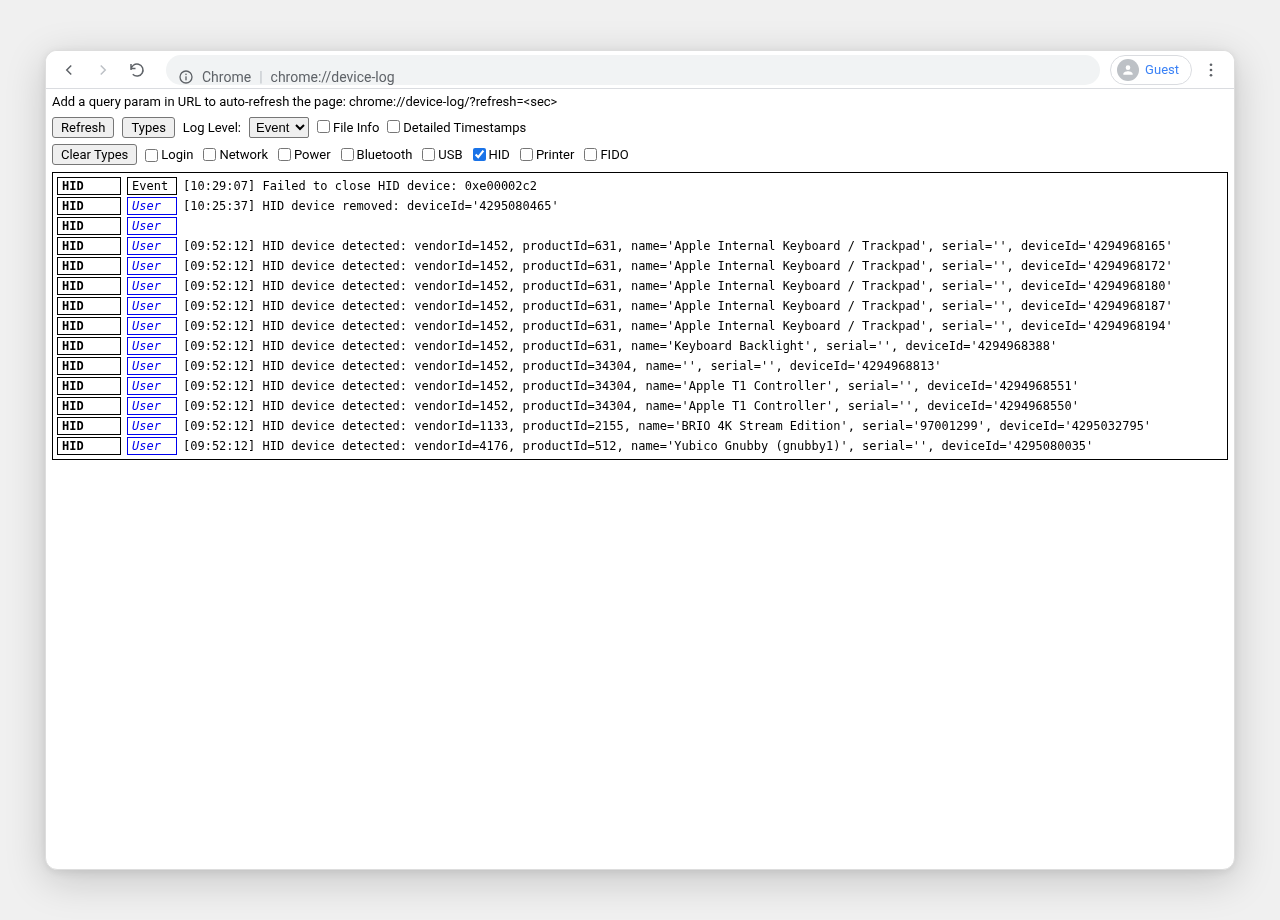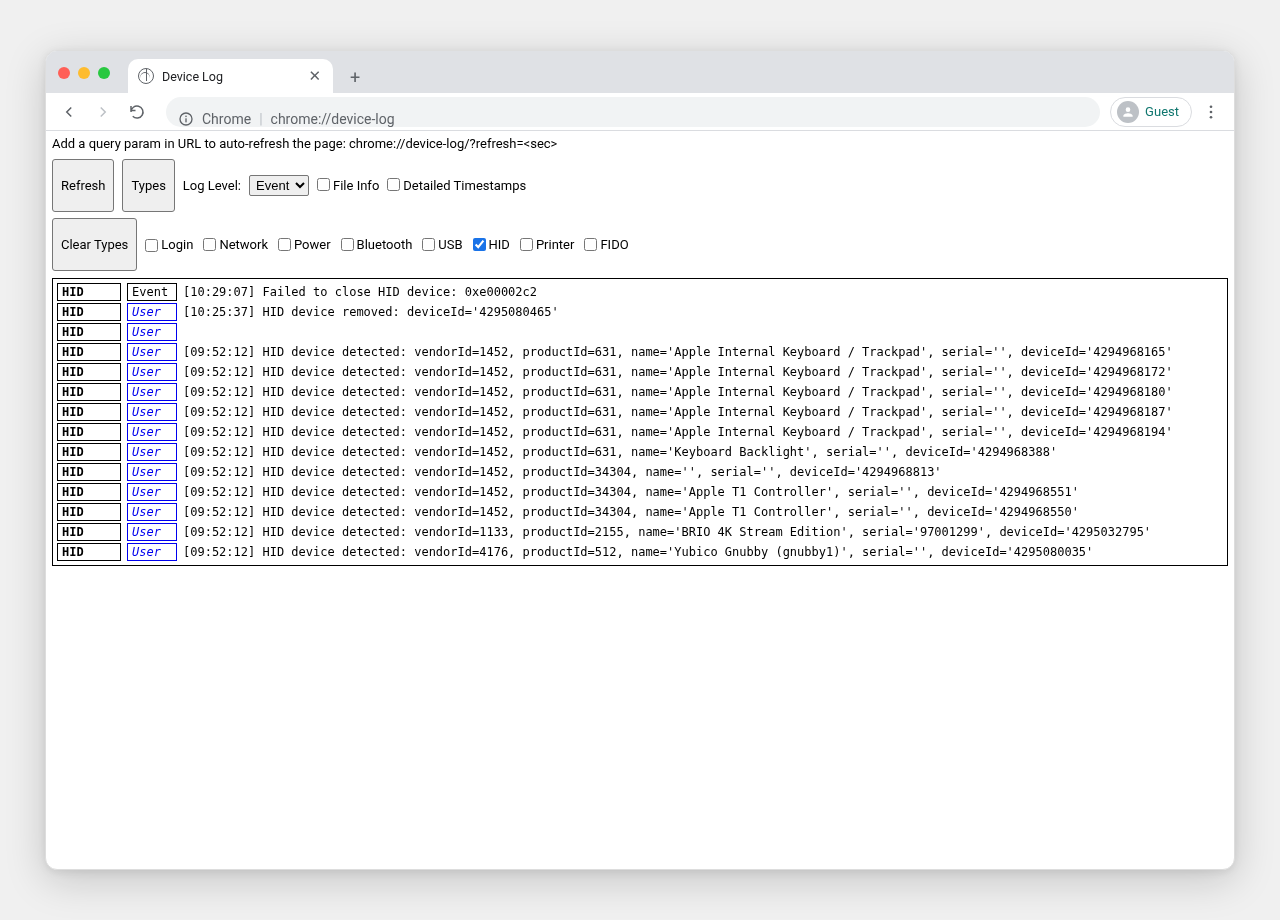--- a/index.html
+++ b/index.html
@@ -137,21 +137,21 @@
   .omnibox .divider { color:#bdc1c6; }
   .omnibox .url { color:#5f6368; }
   .guest-chip {
     height: 30px;
     border: 1px solid #dadce0;
     border-radius: 15px;
     display: flex; align-items: center;
     padding: 0 12px 0 6px;
     gap: 6px;
     font-size: 13px;
-    color: #0f766e;
+    color: #3b82f6;
     cursor: pointer;
   }
   .guest-chip .avatar {
     width: 22px; height: 22px; border-radius: 50%;
     background: #bdc1c6;
     display: flex; align-items: center; justify-content: center;
   }
   .guest-chip .avatar svg { width:14px;height:14px;fill:#fff; }
   .dots-menu {
     width: 30px; height: 30px;
@@ -171,21 +171,21 @@
   }
   .controls-row {
     padding: 3px 6px;
     display: flex;
     align-items: center;
     gap: 8px;
     flex-wrap: wrap;
   }
   .controls-row button, .btn {
     font-size: 13px;
-    padding: 18px 8px;
+    padding: 2px 8px;
     border: 1px solid #767676;
     background: #efefef;
     border-radius: 3px;
     cursor: pointer;
     font-family: inherit;
   }
   .controls-row select {
     font-size: 13px;
     padding: 1px 2px;
     border: 1px solid #767676;
@@ -226,33 +226,20 @@
     line-height: 1;
   }
   .level.user { color: #0000ee; border-color:#0000ee;font-style:italic; }
   .msg { color: #000; }
 </style>
 </head>
 <body>
 
 <div class="window">
 
-  <div class="tab-strip">
-    <div class="traffic-lights">
-      <span class="tl-red"></span>
-      <span class="tl-yellow"></span>
-      <span class="tl-green"></span>
-    </div>
-    <div class="tab">
-      <span class="favicon"></span>
-      <span class="tab-title">Device Log</span>
-      <span class="tab-close">✕</span>
-    </div>
-    <div class="new-tab">+</div>
-  </div>
 
   <div class="toolbar">
     <div class="nav-icon">
       <svg viewBox="0 0 24 24" fill="none" stroke-width="2">
           <path d="M15 6l-6 6 6 6"></path>
         </svg>
     </div>
     <div class="nav-icon disabled">
       <svg viewBox="0 0 24 24" fill="none" stroke-width="2">
           <path d="M9 6l6 6-6 6"></path>

